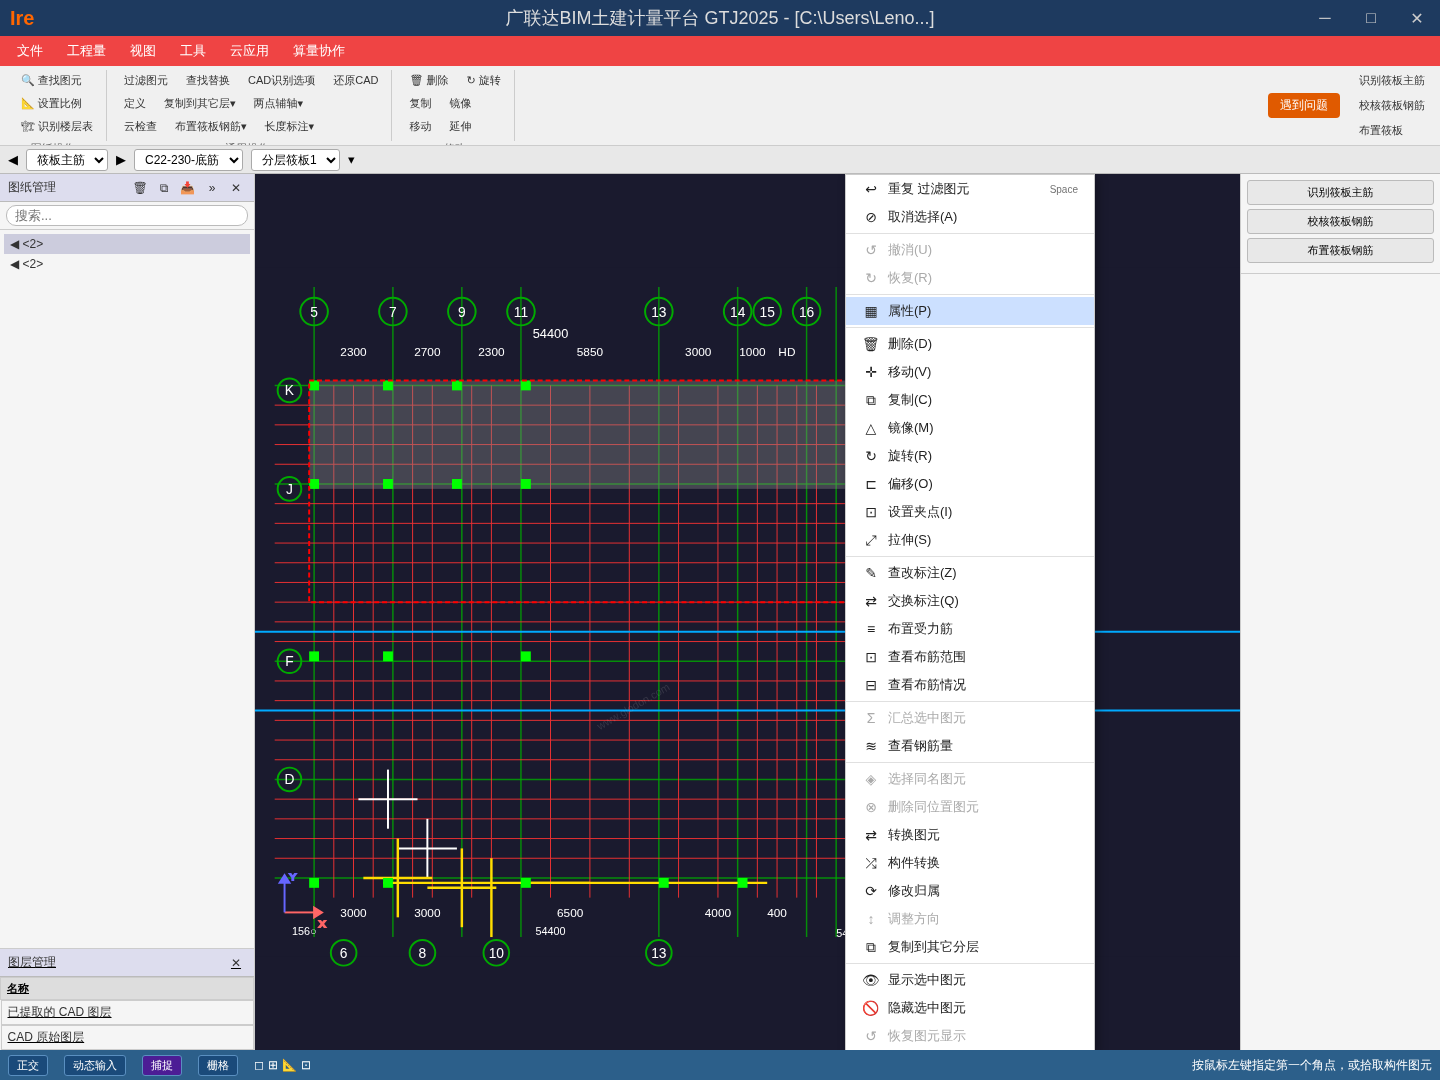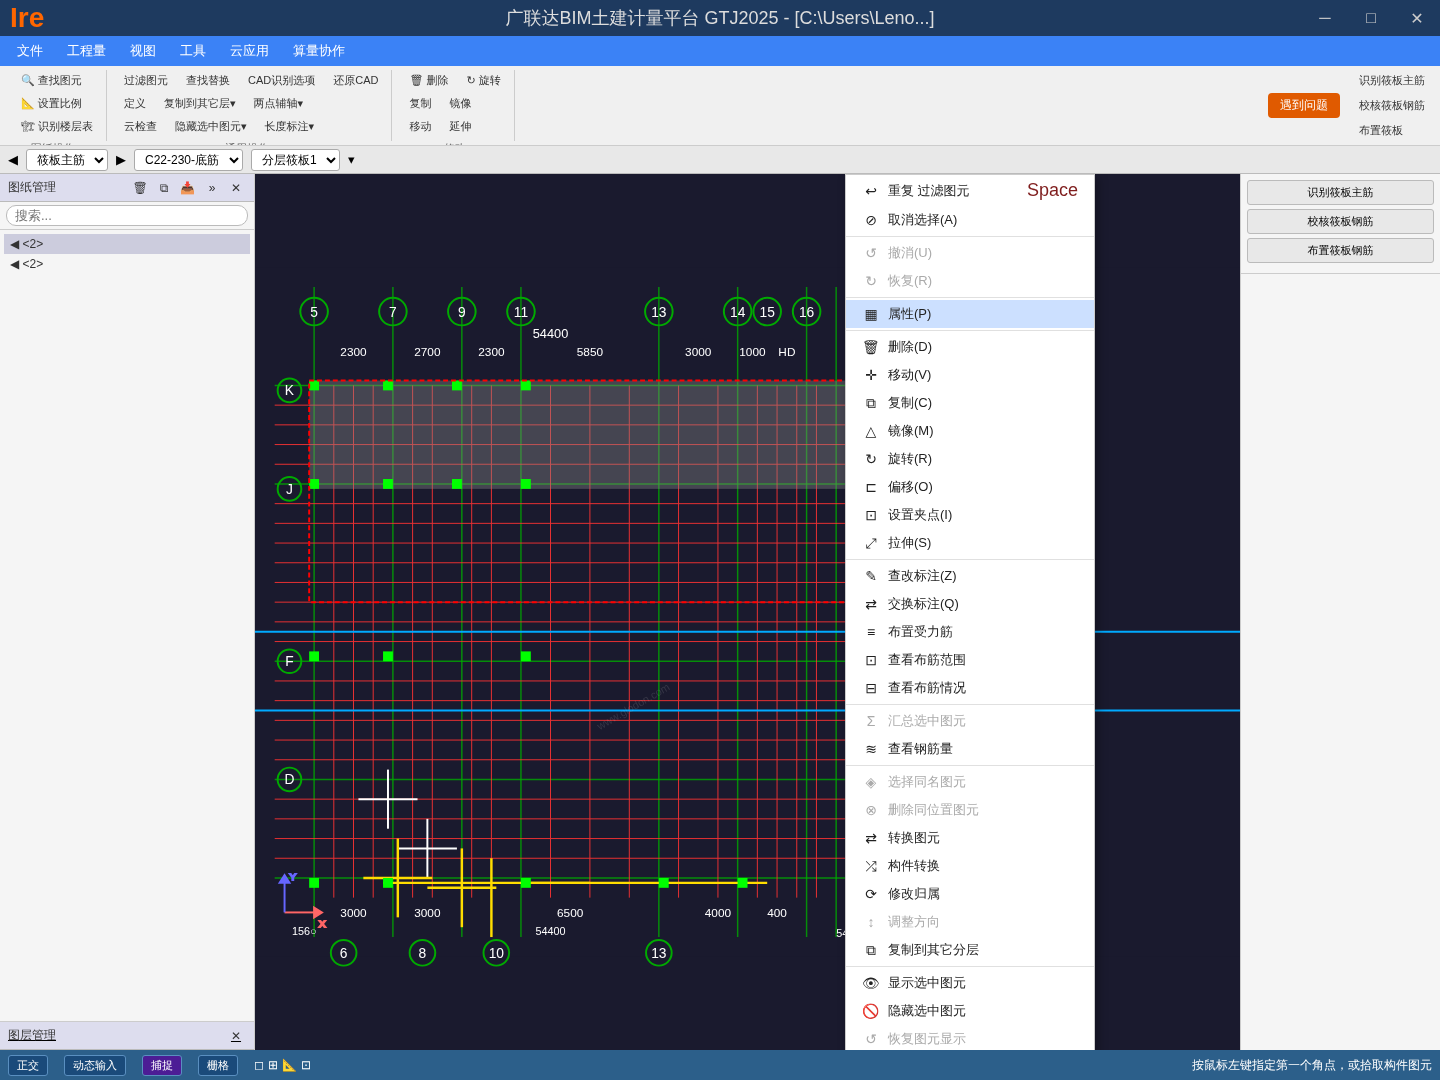--- a/index.html
+++ b/index.html
@@ -43,21 +43,21 @@
       align-items: center;
       justify-content: center;
       color: #ccc;
       cursor: pointer;
       font-size: 16px;
     }
 
     
     #menubar {
       height: 30px;
-      background: #3b82f6;
+      background: #ef4444;
       display: flex;
       align-items: center;
       padding: 0 5px;
       color: #fff;
       font-size: 13px;
     }
     .menu-item {
       padding: 4px 12px;
       cursor: pointer;
       border-radius: 3px;
@@ -290,22 +290,22 @@
       width: 18px;
       height: 18px;
       display: flex;
       align-items: center;
       justify-content: center;
       font-size: 14px;
       flex-shrink: 0;
     }
     .ctx-shortcut {
       margin-left: auto;
-      color: #7f1d1d;
-      font-size: 18px;
+      color: #737373;
+      font-size: 10px;
     }
 
     
     #statusbar {
       height: 30px;
       background: #2c5f8a;
       display: flex;
       align-items: center;
       padding: 0 8px;
       color: #fff;
@@ -327,21 +327,21 @@
     .cad-svg {
       position: absolute;
       top: 0; left: 0;
       width: 100%; height: 100%;
     }
   </style>
 </head>
 <body>
 
 <div id="titlebar">
-  <span style="color:#ff6600;font-size:28px;font-weight:bold;margin-right:15px;">Ire</span>
+  <span style="color:#ff6600;font-size:20px;font-weight:bold;margin-right:15px;">Ire</span>
   <span class="title-text">广联达BIM土建计量平台 GTJ2025 - [C:\Users\Leno...]</span>
   <div class="win-controls">
     <div class="win-btn">─</div>
     <div class="win-btn">□</div>
     <div class="win-btn close">✕</div>
   </div>
 </div>
 
 <div id="menubar">
   <div class="menu-item">文件</div>
@@ -400,21 +400,21 @@
       </div>
       <div class="tb-btn-small">
         <span>两点辅轴▾</span>
       </div>
     </div>
     <div class="toolbar-row">
       <div class="tb-btn-small">
         <span>云检查</span>
       </div>
       <div class="tb-btn-small">
-        <span>隐藏选中图元▾</span>
+        <span>布置筱板钢筋▾</span>
       </div>
       <div class="tb-btn-small">
         <span>长度标注▾</span>
       </div>
     </div>
     <div style="text-align:center;font-size:11px;color:#666;margin-top:2px;">通用操作 ▾</div>
   </div>
 
   <div class="toolbar-group">
     <div class="toolbar-row">
@@ -490,20 +490,35 @@
     <div class="panel-tree">
       <div class="tree-item selected">◀ &lt;2&gt;</div>
       <div class="tree-item">◀ &lt;2&gt;</div>
     </div>
 
     <div id="layer-panel">
       <div class="panel-header">
         <span>图层管理</span>
         <div class="panel-icon-btn">✕</div>
       </div>
+      <table class="layer-table">
+        <thead>
+          <tr>
+              <th>名称</th>
+            </tr>
+        </thead>
+        <tbody>
+          <tr>
+              <td class="tree-item">已提取的 CAD 图层</td>
+            </tr>
+          <tr>
+              <td class="tree-item">CAD 原始图层</td>
+            </tr>
+        </tbody>
+      </table>
     </div>
   </div>
 
   <div id="canvas-area">
     <svg class="cad-svg" viewBox="0 0 1000 700" xmlns="http://www.w3.org/2000/svg">
 
       <rect width="1000" height="700" fill="#1a1a2e"></rect>
 
       <g stroke="#00aa00" stroke-width="1.5" opacity="0.8">
 

